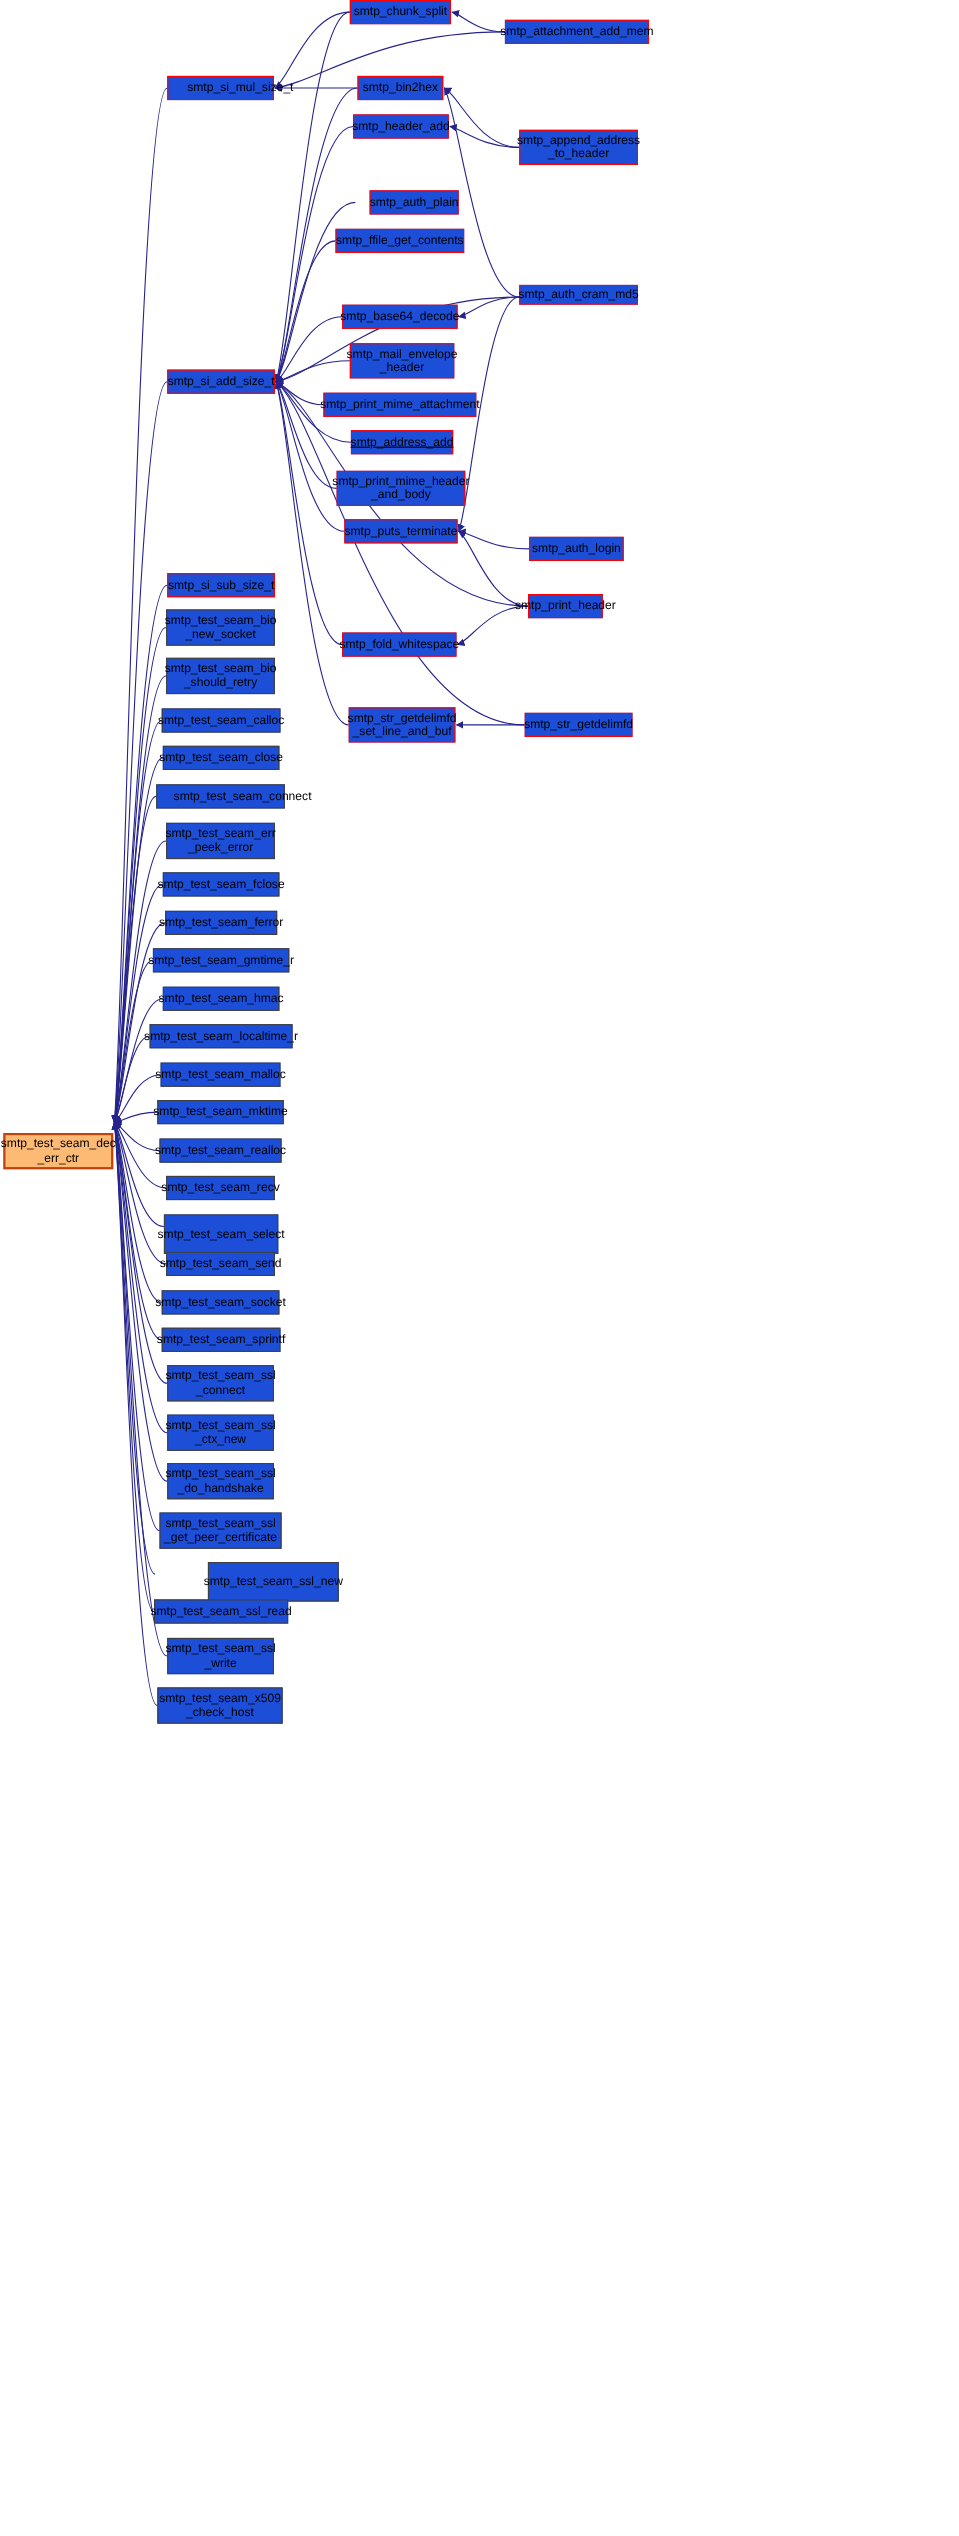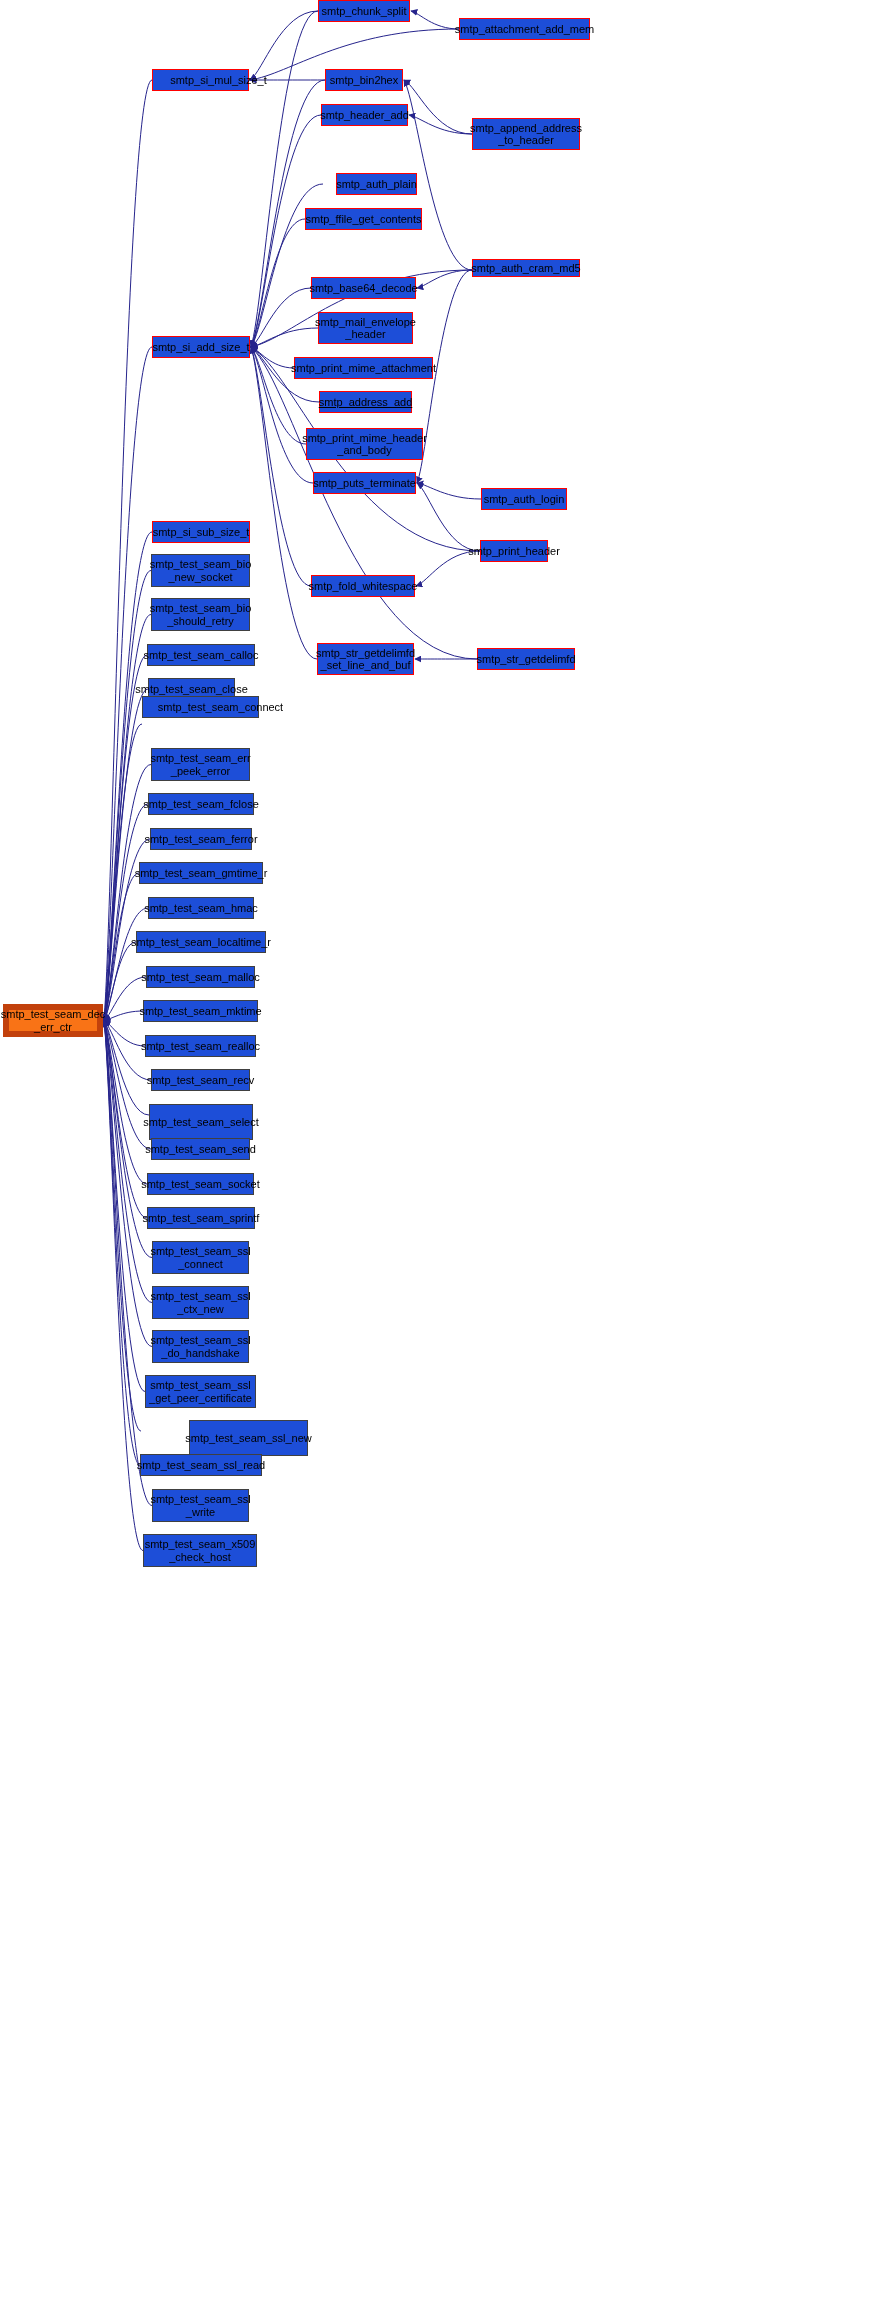--- a/index.html
+++ b/index.html
@@ -37,22 +37,23 @@
     line-height: 12.5px;
     white-space: pre-line;
     letter-spacing: 0px;
     z-index: 3;
     cursor: pointer;
   }
   .node.plain {
     border: 1px solid #404040;
   }
   .node.current {
-    border: 6px solid #c2410c;
-    background: #f97316;
+    border: 2px solid #c2410c;
+    background: #fdba74;
+    margin-top: 26px;
   }
   .node span {
     display: block;
     padding: 0 3px;
   }
 </style>
 </head>
 <body>
 
 <div id="graph">
@@ -147,22 +148,22 @@
       <div class="node" style="left: 311px; top: 575px; width: 104px; height: 22px;"><span>smtp_fold_whitespace</span></div>
       <div class="node" style="left: 317px; top: 643px; width: 97px; height: 32px;"><span>smtp_str_getdelimfd
 _set_line_and_buf</span></div>
       <div class="node" style="left: 477px; top: 648px; width: 98px; height: 22px;"><span>smtp_str_getdelimfd</span></div>
       <div class="node" style="left: 152px; top: 521px; width: 98px; height: 22px;"><span>smtp_si_sub_size_t</span></div>
       <div class="node plain" style="left: 151px; top: 554px; width: 99px; height: 33px;"><span>smtp_test_seam_bio
 _new_socket</span></div>
       <div class="node plain" style="left: 151px; top: 598px; width: 99px; height: 33px;"><span>smtp_test_seam_bio
 _should_retry</span></div>
       <div class="node plain" style="left: 147px; top: 644px; width: 108px; height: 22px;"><span>smtp_test_seam_calloc</span></div>
-      <div class="node plain" style="left: 148px; top: 678px; width: 87px; height: 22px;"><span>smtp_test_seam_close</span></div>
-      <div class="node plain" style="left: 142px; top: 696px; width: 117px; height: 22px; padding-left: 40px;"><span>smtp_test_seam_connect</span></div>
+      <div class="node plain" style="left: 148px; top: 678px; width: 106px; height: 22px;"><span>smtp_test_seam_close</span></div>
+      <div class="node plain" style="left: 142px; top: 713px; width: 117px; height: 22px; padding-left: 40px;"><span>smtp_test_seam_connect</span></div>
       <div class="node plain" style="left: 151px; top: 748px; width: 99px; height: 33px;"><span>smtp_test_seam_err
 _peek_error</span></div>
       <div class="node plain" style="left: 148px; top: 793px; width: 106px; height: 22px;"><span>smtp_test_seam_fclose</span></div>
       <div class="node plain" style="left: 150px; top: 828px; width: 102px; height: 22px;"><span>smtp_test_seam_ferror</span></div>
       <div class="node plain" style="left: 139px; top: 862px; width: 124px; height: 22px;"><span>smtp_test_seam_gmtime_r</span></div>
       <div class="node plain" style="left: 148px; top: 897px; width: 106px; height: 22px;"><span>smtp_test_seam_hmac</span></div>
       <div class="node plain" style="left: 136px; top: 931px; width: 130px; height: 22px;"><span>smtp_test_seam_localtime_r</span></div>
       <div class="node plain" style="left: 146px; top: 966px; width: 109px; height: 22px;"><span>smtp_test_seam_malloc</span></div>
       <div class="node plain" style="left: 143px; top: 1000px; width: 115px; height: 22px;"><span>smtp_test_seam_mktime</span></div>
       <div class="node plain" style="left: 145px; top: 1035px; width: 111px; height: 22px;"><span>smtp_test_seam_realloc</span></div>

